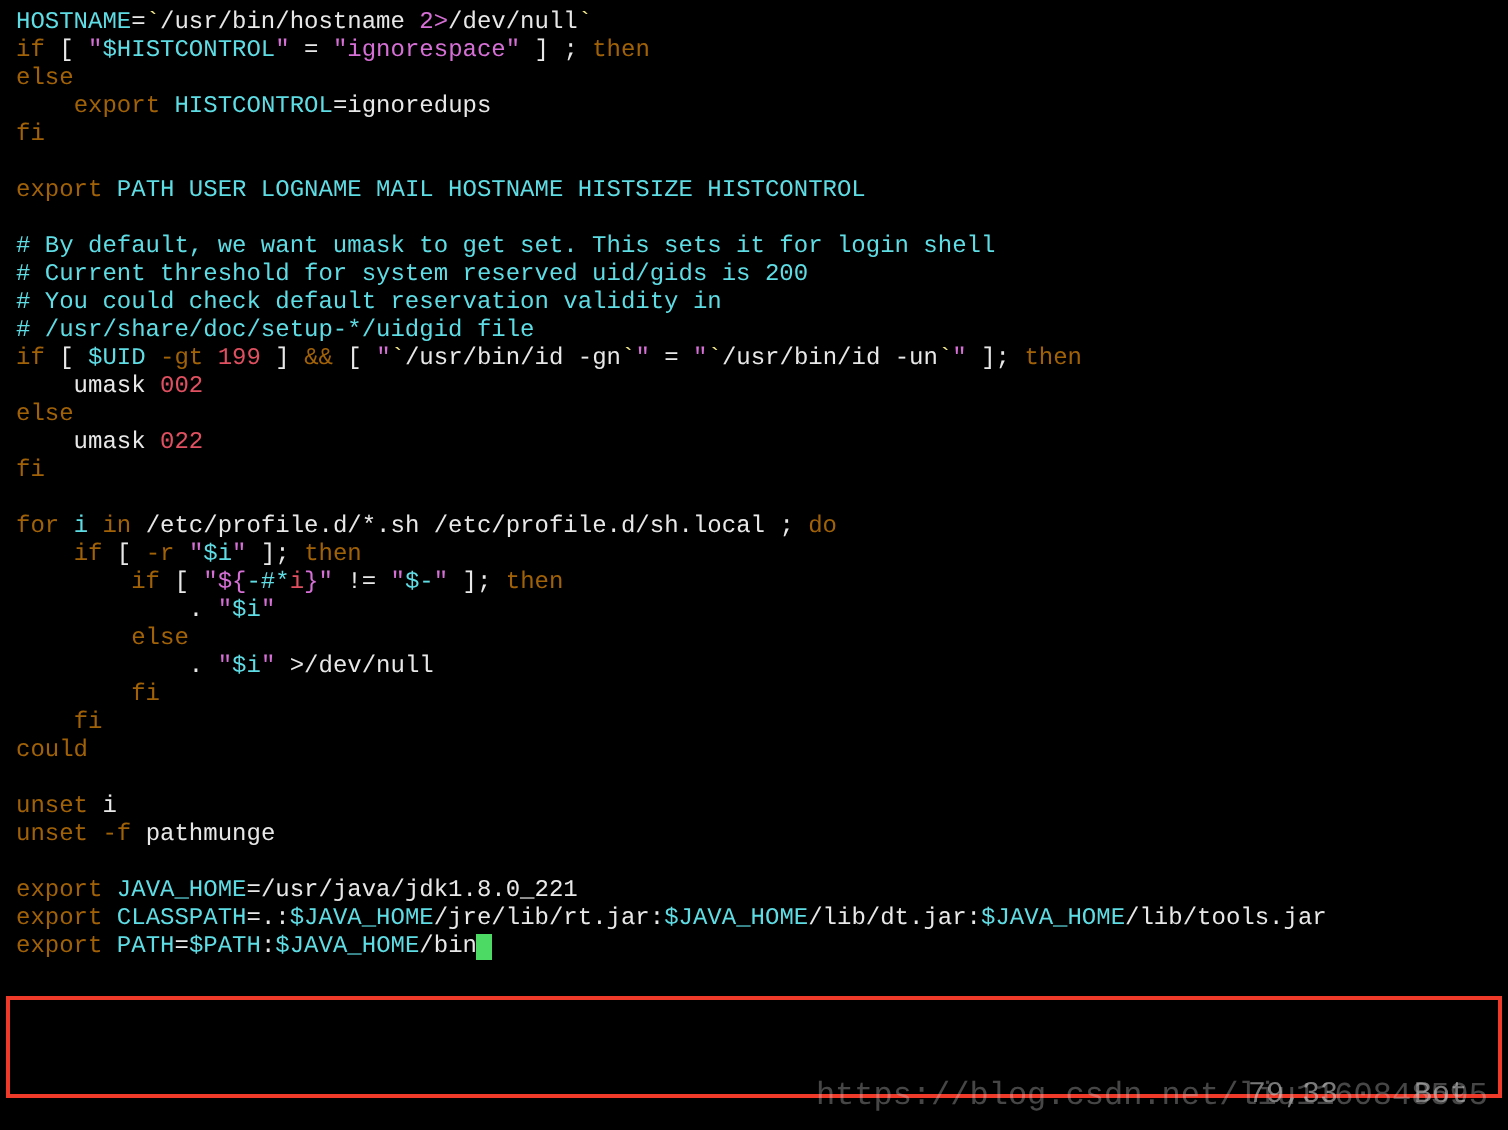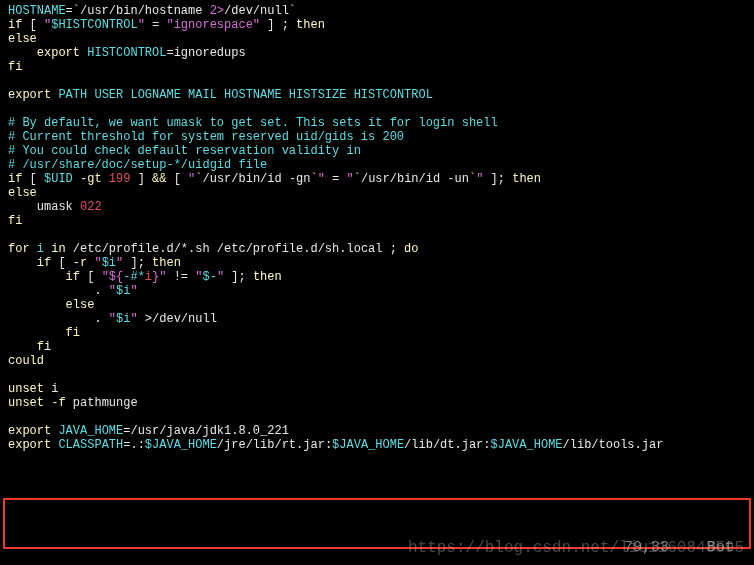--- a/index.html
+++ b/index.html
@@ -1,21 +1,21 @@
 <!DOCTYPE html>
 <html><head>
 <meta charset="utf-8">
 <style>
   html,body{margin:0;padding:0;background:#000;width:754px;height:565px;overflow:hidden}
   body{font-family:"Consolas","Menlo","Courier New",monospace;font-size:12px;line-height:14px;padding:4px 8px;box-sizing:border-box;position:relative}
   .line{white-space:pre}
   .tok-white{color:#e8e8e8}
   .tok-cyan{color:#5fdde5}
   .tok-yellow{color:#f0e68c}
-  .tok-orange{color:#fef9c3}
+  .tok-orange{color:#a16207}
   .tok-red{color:#e05060}
   .tok-magenta{color:#d670d6}
   .red-box{position:absolute;border:2px solid #ef3a2a;left:3px;right:3px;top:498px;height:47px;pointer-events:none}
   .cursor{display:inline-block;width:8px;height:13px;background:#4cd964;vertical-align:text-bottom}
   .status{color:#e8e8e8}
   .watermark{position:absolute;right:10px;bottom:10px;color:rgba(200,200,200,.35);font-size:16px}
   .pos{position:absolute;right:85px;bottom:10px;color:rgba(200,200,200,.6);font-size:15px}
   .bot{position:absolute;right:20px;bottom:10px;color:rgba(200,200,200,.6);font-size:15px}
 </style>
 </head>
@@ -28,37 +28,39 @@
 <div class="line"><span>    </span><span class="tok-orange">export </span><span class="tok-cyan">HISTCONTROL</span><span class="tok-white">=</span><span class="tok-white">ignoredups</span></div>
 <div class="line"><span class="tok-orange">fi</span></div>
 <div class="line"><span></span>&nbsp;</div>
 <div class="line"><span class="tok-orange">export </span><span class="tok-cyan">PATH USER LOGNAME MAIL HOSTNAME HISTSIZE HISTCONTROL</span></div>
 <div class="line"><span></span>&nbsp;</div>
 <div class="line"><span class="tok-cyan"># By default, we want umask to get set. This sets it for login shell</span></div>
 <div class="line"><span class="tok-cyan"># Current threshold for system reserved uid/gids is 200</span></div>
 <div class="line"><span class="tok-cyan"># You could check default reservation validity in</span></div>
 <div class="line"><span class="tok-cyan"># /usr/share/doc/setup-*/uidgid file</span></div>
 <div class="line"><span class="tok-orange">if </span><span class="tok-white">[ </span><span class="tok-cyan">$UID </span><span class="tok-orange">-gt</span><span class="tok-red"> 199 </span><span class="tok-white">] </span><span class="tok-orange">&amp;&amp; </span><span class="tok-white">[ </span><span class="tok-magenta">"</span><span class="tok-yellow">`</span><span class="tok-white">/usr/bin/id -gn</span><span class="tok-yellow">`</span><span class="tok-magenta">"</span><span class="tok-white"> = </span><span class="tok-magenta">"</span><span class="tok-yellow">`</span><span class="tok-white">/usr/bin/id -un</span><span class="tok-yellow">`</span><span class="tok-magenta">"</span><span class="tok-white"> ]</span><span class="tok-white">; </span><span class="tok-orange">then</span></div>
+<div class="line"><span class="tok-white">    umask </span><span class="tok-red">002</span></div>
 <div class="line"><span class="tok-orange">else</span></div>
 <div class="line"><span class="tok-white">    umask </span><span class="tok-red">022</span></div>
 <div class="line"><span class="tok-orange">fi</span></div>
 <div class="line"><span></span>&nbsp;</div>
 <div class="line"><span class="tok-orange">for </span><span class="tok-cyan">i </span><span class="tok-orange">in </span><span class="tok-white">/etc/profile.d/*.sh /etc/profile.d/sh.local </span><span class="tok-white">; </span><span class="tok-orange">do</span></div>
 <div class="line"><span>    </span><span class="tok-orange">if </span><span class="tok-white">[ </span><span class="tok-orange">-r </span><span class="tok-magenta">"</span><span class="tok-cyan">$i</span><span class="tok-magenta">" </span><span class="tok-white">]</span><span class="tok-white">; </span><span class="tok-orange">then</span></div>
 <div class="line"><span>        </span><span class="tok-orange">if </span><span class="tok-white">[ </span><span class="tok-magenta">"</span><span class="tok-magenta">${</span><span class="tok-cyan">-#*</span><span class="tok-red">i</span><span class="tok-magenta">}</span><span class="tok-magenta">"</span><span class="tok-white"> != </span><span class="tok-magenta">"</span><span class="tok-cyan">$-</span><span class="tok-magenta">"</span><span class="tok-white"> ]</span><span class="tok-white">; </span><span class="tok-orange">then</span></div>
 <div class="line"><span>            </span><span class="tok-white">. </span><span class="tok-magenta">"</span><span class="tok-cyan">$i</span><span class="tok-magenta">"</span></div>
 <div class="line"><span>        </span><span class="tok-orange">else</span></div>
 <div class="line"><span>            </span><span class="tok-white">. </span><span class="tok-magenta">"</span><span class="tok-cyan">$i</span><span class="tok-magenta">" </span><span class="tok-white">&gt;</span><span class="tok-white">/dev/null</span></div>
 <div class="line"><span>        </span><span class="tok-orange">fi</span></div>
 <div class="line"><span>    </span><span class="tok-orange">fi</span></div>
 <div class="line"><span class="tok-orange">could</span></div>
 <div class="line"><span></span>&nbsp;</div>
 <div class="line"><span class="tok-orange">unset </span><span class="tok-white">i</span></div>
 <div class="line"><span class="tok-orange">unset </span><span class="tok-orange">-f </span><span class="tok-white">pathmunge</span></div>
 <div class="line"><span></span>&nbsp;</div>
 <div class="line"><span class="tok-orange">export </span><span class="tok-cyan">JAVA_HOME</span><span class="tok-white">=</span><span class="tok-white">/usr/java/jdk1.8.0_221</span></div>
 <div class="line"><span class="tok-orange">export </span><span class="tok-cyan">CLASSPATH</span><span class="tok-white">=</span><span class="tok-white">.:</span><span class="tok-cyan">$JAVA_HOME</span><span class="tok-white">/jre/lib/rt.jar:</span><span class="tok-cyan">$JAVA_HOME</span><span class="tok-white">/lib/dt.jar:</span><span class="tok-cyan">$JAVA_HOME</span><span class="tok-white">/lib/tools.jar</span></div>
+<div class="line"><span class="tok-orange">export </span><span class="tok-cyan">PATH</span><span class="tok-white">=</span><span class="tok-cyan">$PATH</span><span class="tok-white">:</span><span class="tok-cyan">$JAVA_HOME</span><span class="tok-white">/bin</span><span class="cursor"></span></div>
 </div>
 
 <div class="red-box"></div>
 <div class="pos">79,33</div>
 <div class="bot">Bot</div>
 <div class="watermark">https://blog.csdn.net/liu1160848595</div>
 
 </body></html>

